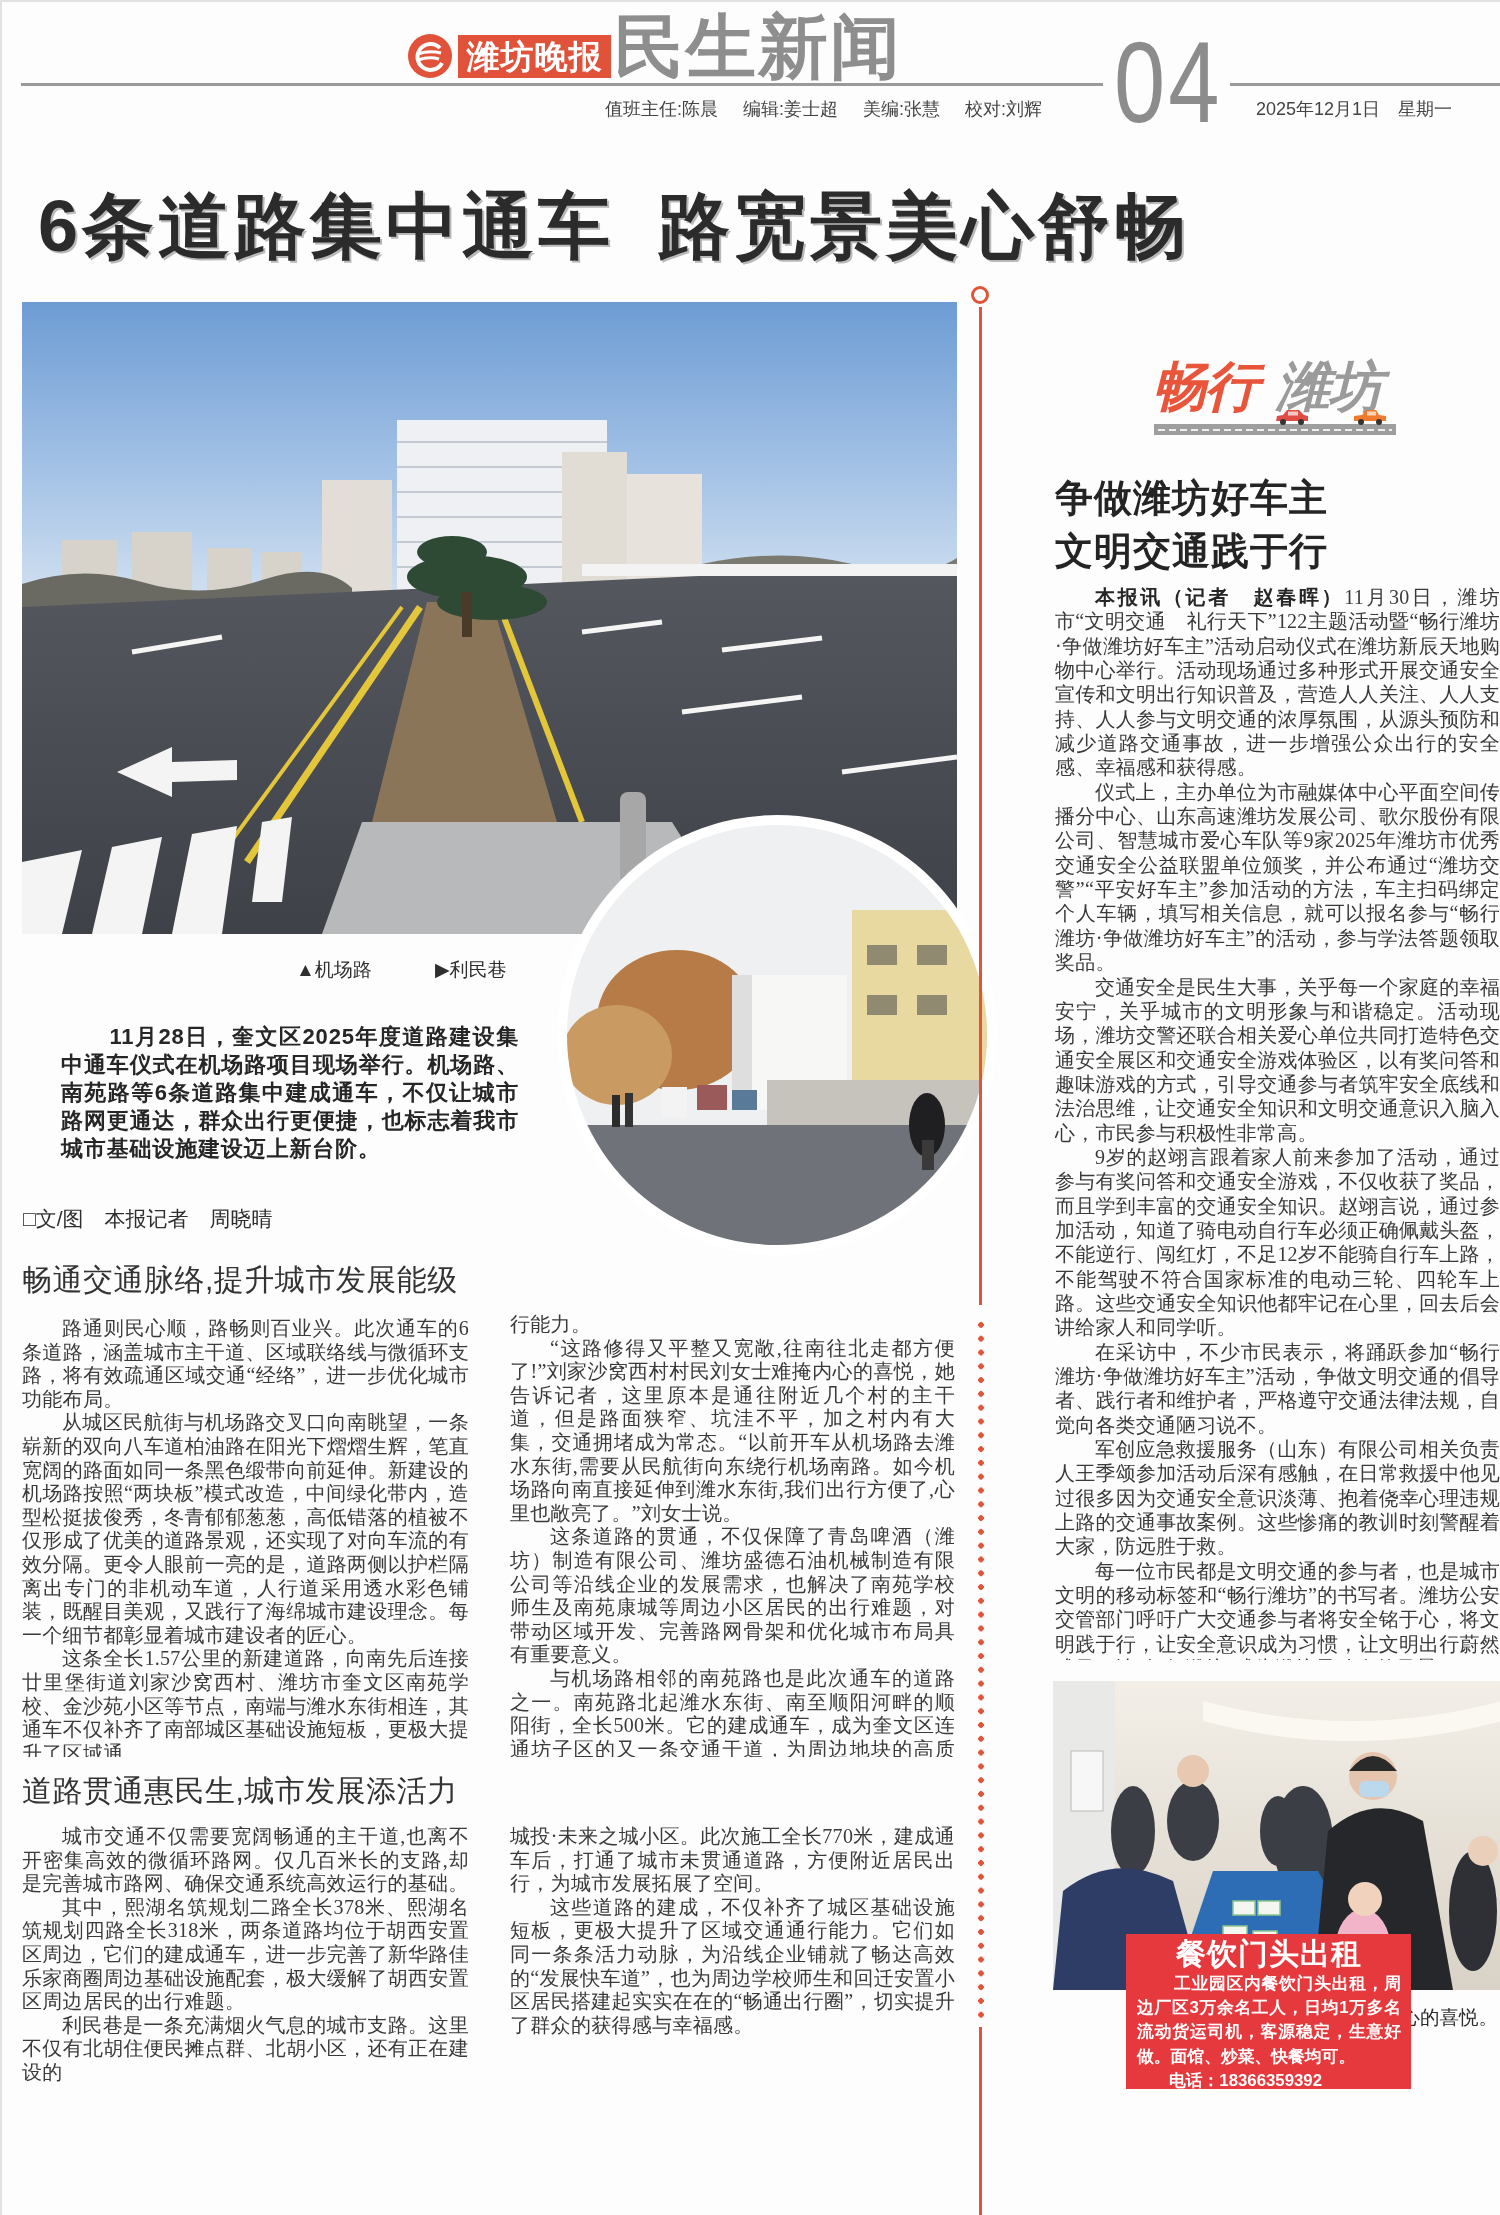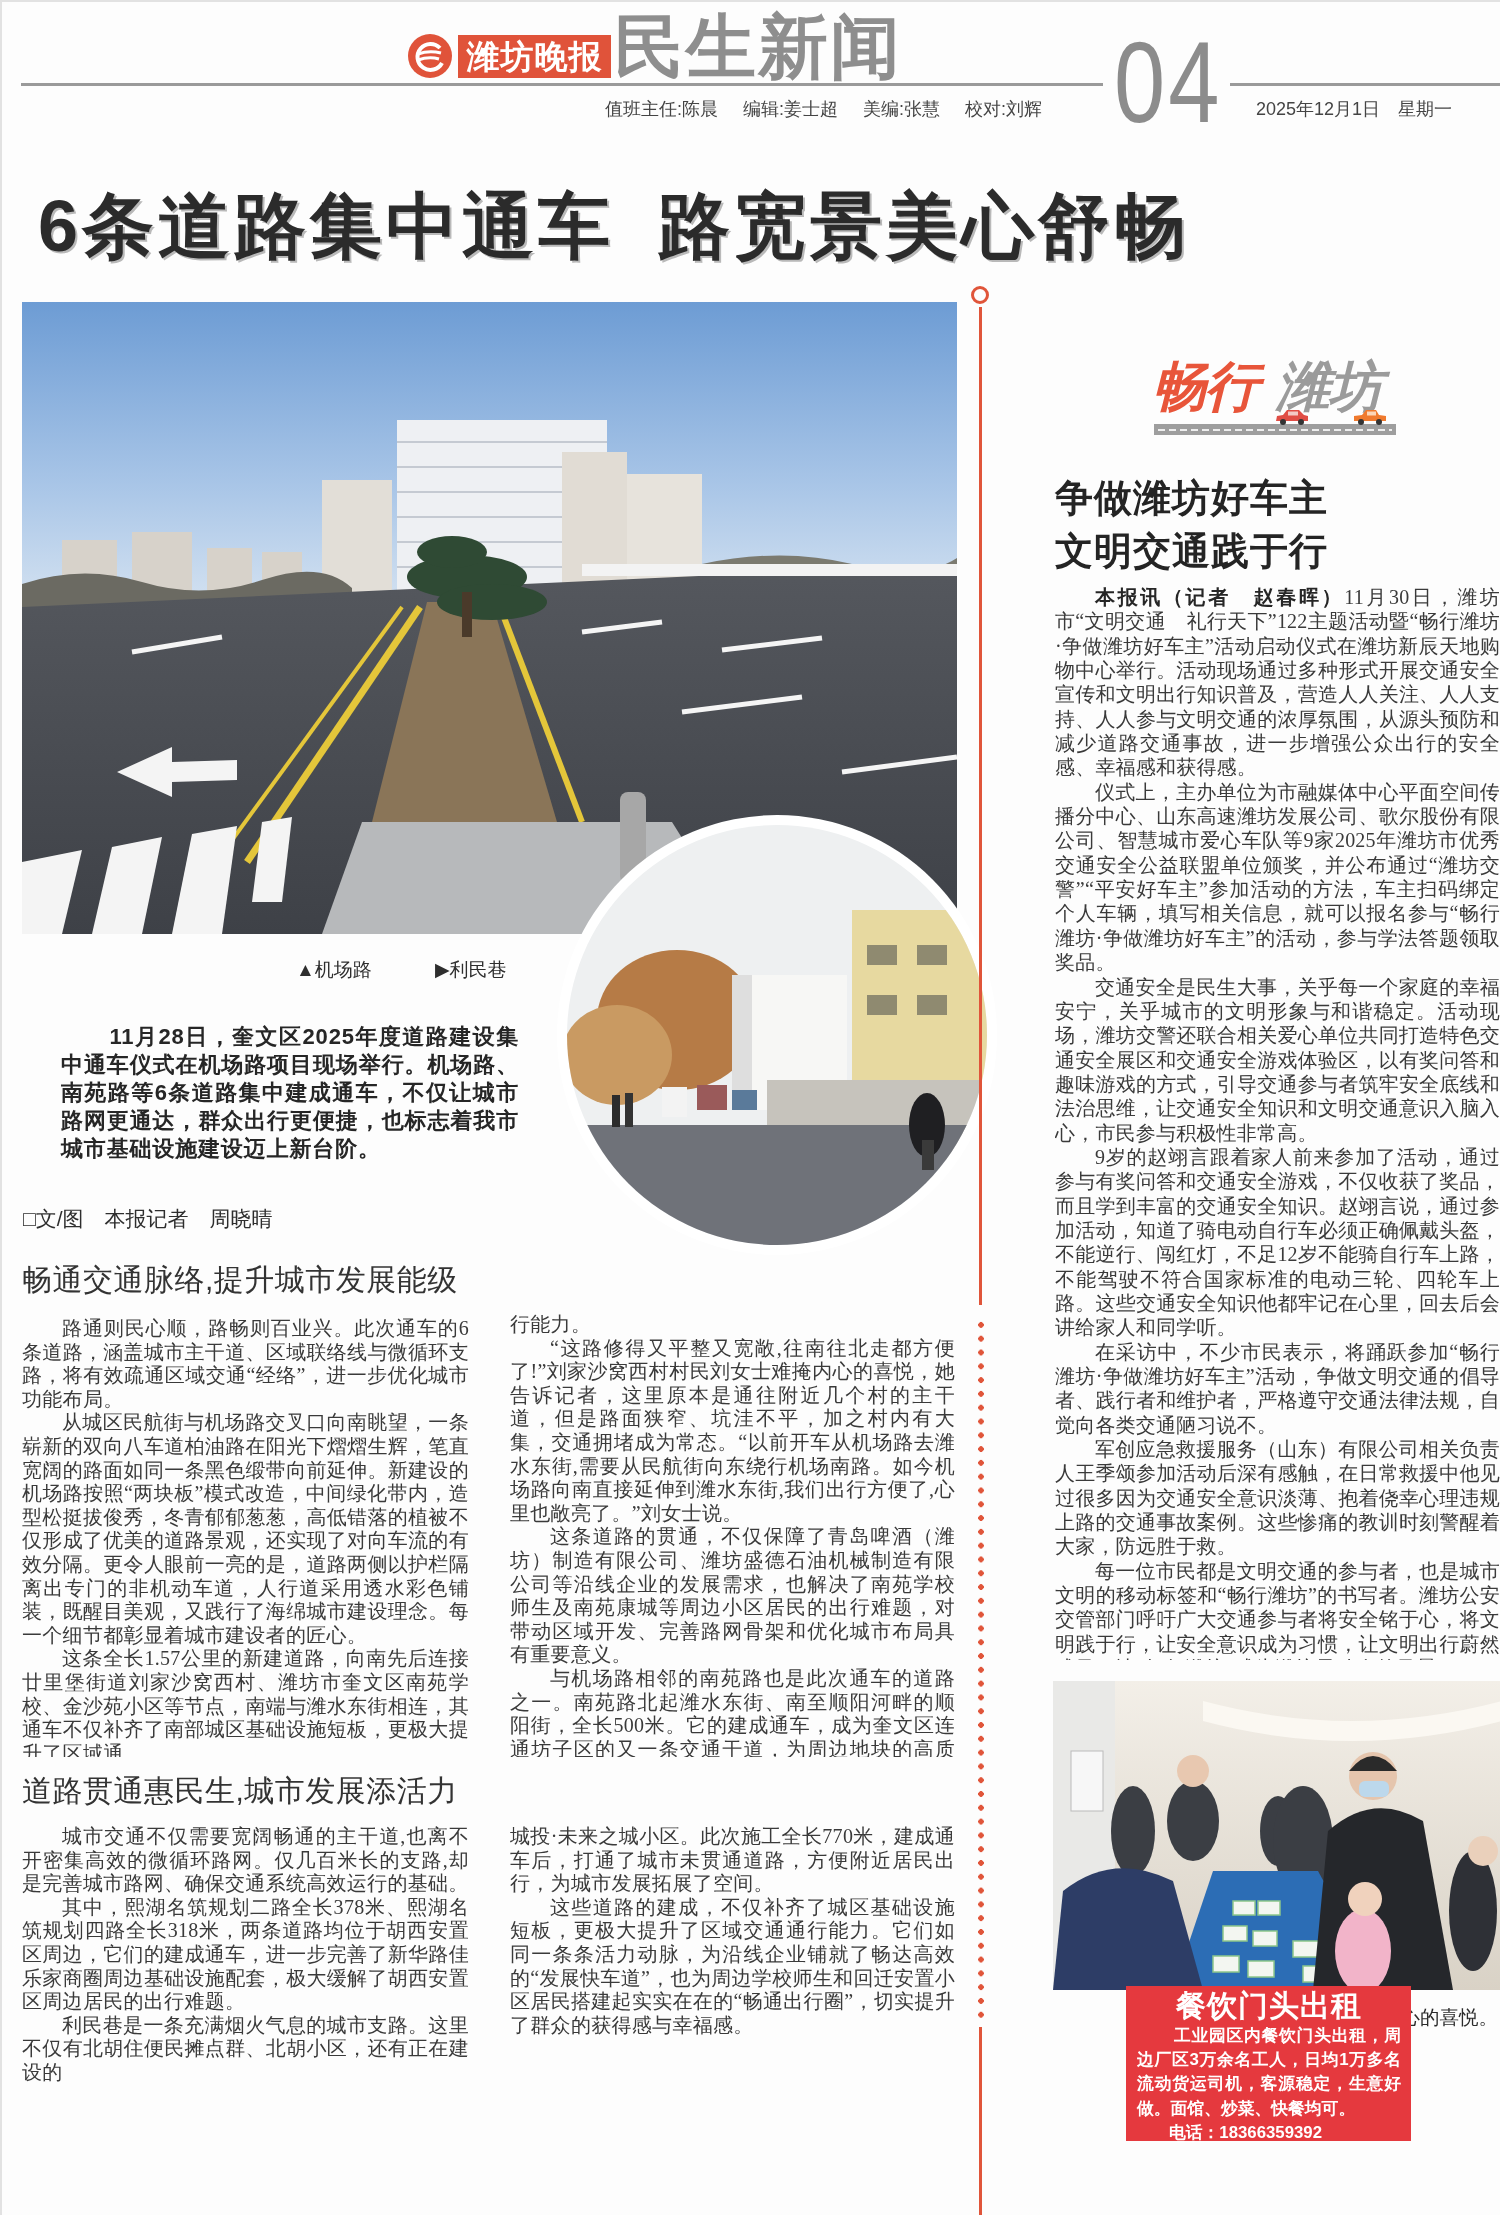--- a/index.html
+++ b/index.html
@@ -62,21 +62,21 @@
   .col-logo .road::after { content:""; position:absolute; left:4px; right:4px; top:5px; height:1.5px;
     background:repeating-linear-gradient(90deg,#eee 0 7px,transparent 7px 11px); }
   .car { position:absolute; top:54px; width:36px; height:18px; }
   .side-title { left:1053px; top:470px; font-size:38px; line-height:53px; font-weight:bold; color:#242424; letter-spacing:1px; white-space:nowrap; }
   .side-body { left:1053px; top:583px; width:445px; height:1075px; font-size:20px; line-height:24.35px; letter-spacing:0.2px; }
   .side-body b { font-family:"Liberation Sans","DejaVu Sans",sans-serif; color:#262626; }
   .event-photo { left:1051px; top:1679px; width:449px; height:309px; overflow:hidden; background:#e8e3da; }
   .event-cap { right:2px; top:2002px; font-size:19.5px; line-height:26px; color:#2b2b2b; white-space:nowrap; }
 
   
-  .ad { left:1124px; top:1984px; width:285px; height:155px; background:#e5393e; color:#fff; box-sizing:border-box; padding:2px 10px 0 11px; }
+  .ad { left:1124px; top:1932px; width:285px; height:155px; background:#e5393e; color:#fff; box-sizing:border-box; padding:2px 10px 0 11px; }
   .ad-title { font-size:30px; line-height:36px; font-weight:bold; text-align:center; letter-spacing:1px; }
   .ad-body { font-size:16.8px; line-height:24.2px; font-weight:bold; text-indent:2.2em; margin:0; text-align:justify; }
   .ad-phone { font-size:16.8px; line-height:24px; font-weight:bold; padding-left:32px; }
 </style>
 </head>
 <body>
 
 <div class="abs logo-icon">
   <svg width="46" height="46" viewBox="0 0 46 46">
     <circle cx="23" cy="23" r="22" fill="#e0533a"></circle>

